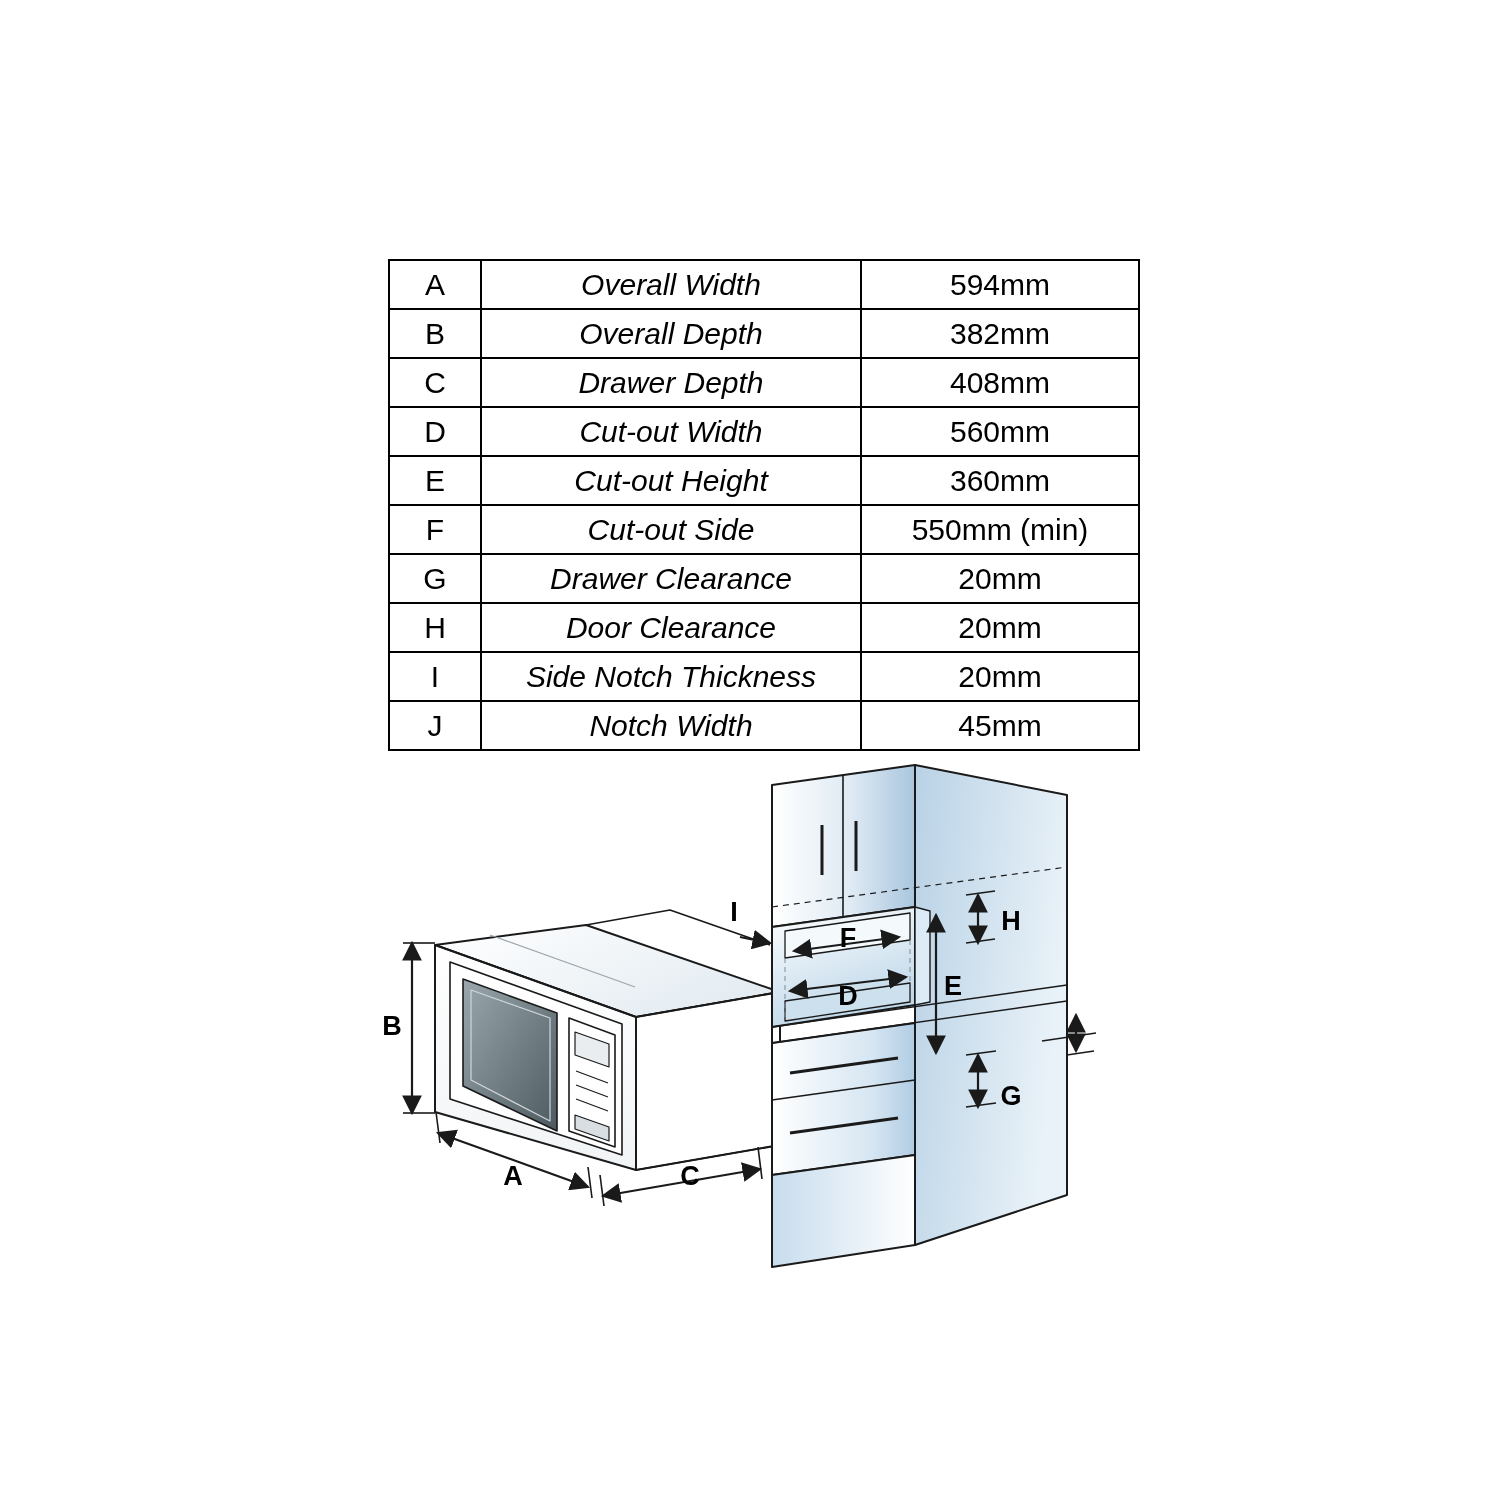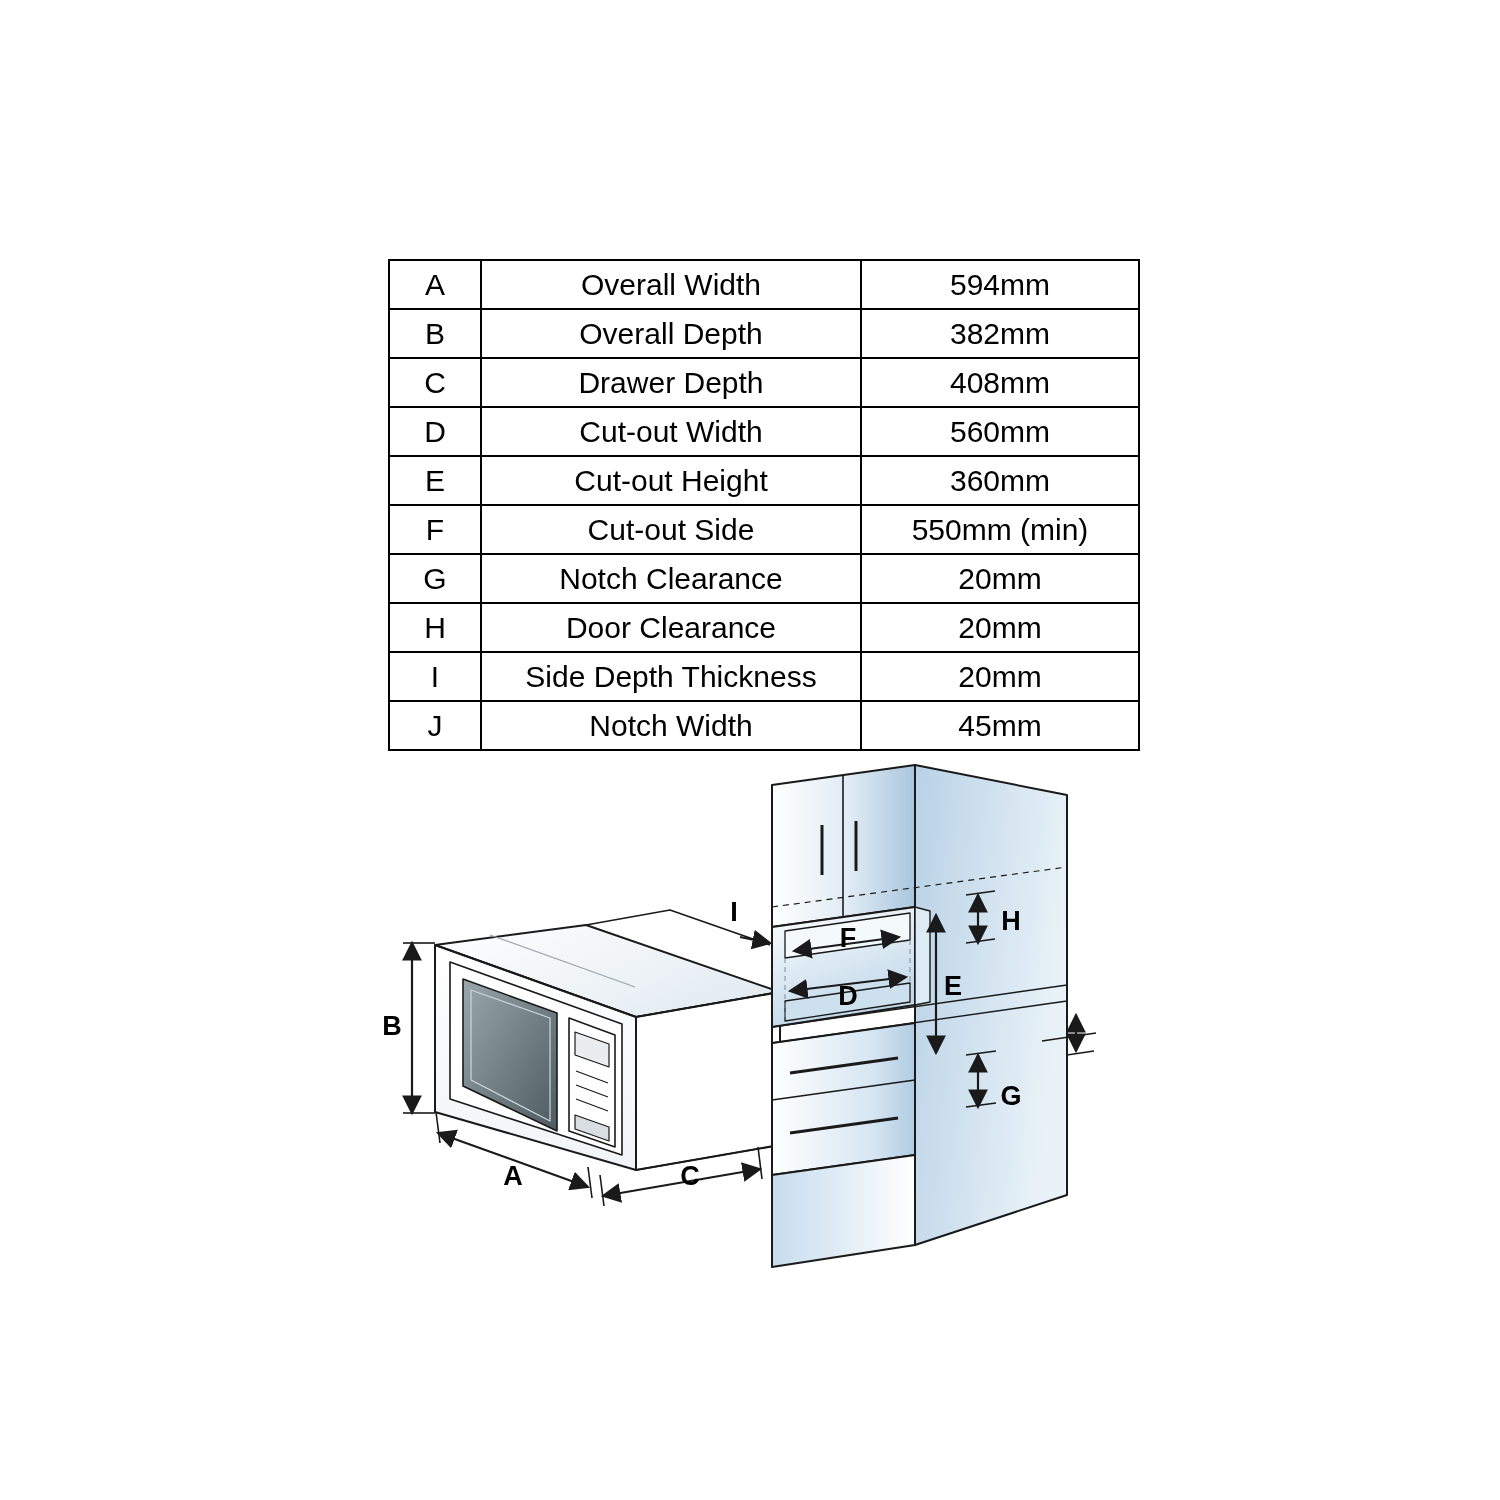--- a/index.html
+++ b/index.html
@@ -32,21 +32,21 @@
     border: 2px solid #000000;
     height: 47px;
     padding: 0 4px;
     text-align: center;
     vertical-align: middle;
     font-size: 30px;
     line-height: 1.05;
     white-space: nowrap;
   }
   table.dim-table td.c-key   { width: 82px; }
-  table.dim-table td.c-desc  { width: 370px; }
+  table.dim-table td.c-desc  { width: 370px; font-style: italic; }
   table.dim-table td.c-value { width: 268px; }
 
   
   #illustration {
     position: absolute;
     left: 370px;
     top: 755px;
     width: 770px;
     height: 530px;
   }
@@ -90,31 +90,31 @@
         <td class="c-desc">Cut-out Height</td>
         <td class="c-value">360mm</td>
       </tr>
       <tr>
         <td class="c-key">F</td>
         <td class="c-desc">Cut-out Side</td>
         <td class="c-value">550mm (min)</td>
       </tr>
       <tr>
         <td class="c-key">G</td>
-        <td class="c-desc">Notch Clearance</td>
+        <td class="c-desc">Drawer Clearance</td>
         <td class="c-value">20mm</td>
       </tr>
       <tr>
         <td class="c-key">H</td>
         <td class="c-desc">Door Clearance</td>
         <td class="c-value">20mm</td>
       </tr>
       <tr>
         <td class="c-key">I</td>
-        <td class="c-desc">Side Depth Thickness</td>
+        <td class="c-desc">Side Notch Thickness</td>
         <td class="c-value">20mm</td>
       </tr>
       <tr>
         <td class="c-key">J</td>
         <td class="c-desc">Notch Width</td>
         <td class="c-value">45mm</td>
       </tr>
     </tbody>
   </table>
 </div>

